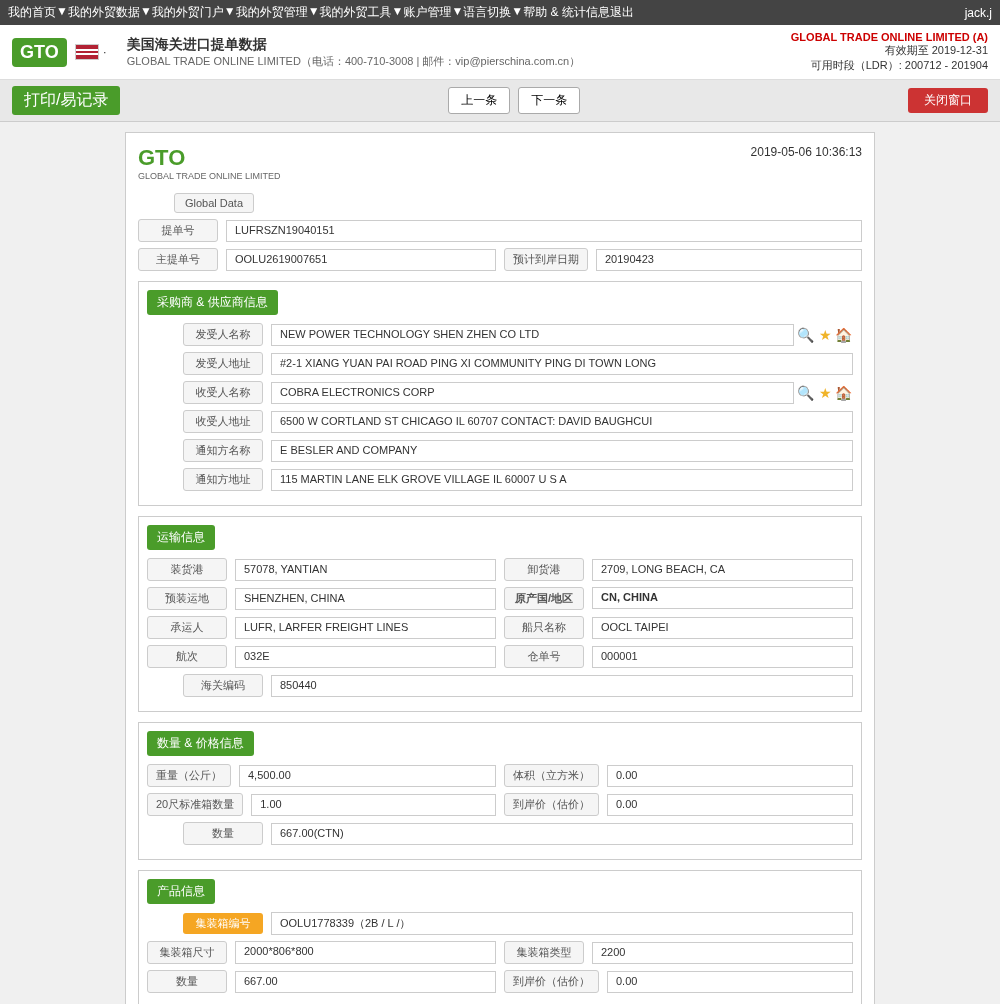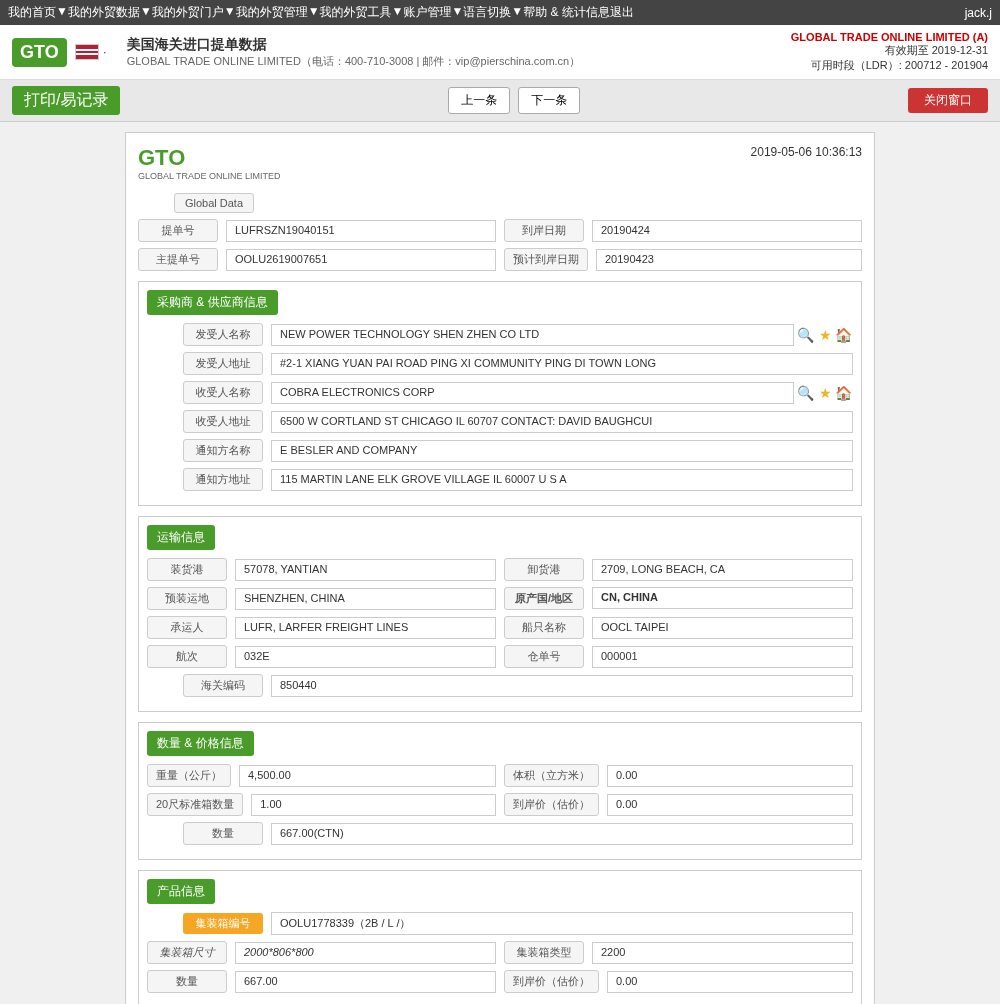--- a/index.html
+++ b/index.html
@@ -125,24 +125,20 @@
 
     <div class="info-row">
       <span class="field-label">Global Data</span>
     </div>
 
     <div style="display:flex;gap:8px;margin-bottom:6px;">
       <div style="display:flex;align-items:center;flex:1;">
         <span class="field-label">提单号</span>
         <span class="field-value">LUFRSZN19040151</span>
       </div>
-      <div style="display:flex;align-items:center;flex:1;">
-        <span class="field-label">到岸日期</span>
-        <span class="field-value">20190424</span>
-      </div>
     </div>
 
     <div style="display:flex;gap:8px;margin-bottom:10px;">
       <div style="display:flex;align-items:center;flex:1;">
         <span class="field-label">主提单号</span>
         <span class="field-value">OOLU2619007651</span>
       </div>
       <div style="display:flex;align-items:center;flex:1;">
         <span class="field-label">预计到岸日期</span>
         <span class="field-value">20190423</span>
@@ -280,21 +276,21 @@
 
     <div class="section-block">
       <div class="section-header">产品信息</div>
 
       <div class="info-row">
         <span class="field-label orange-label">集装箱编号</span>
         <span class="field-value">OOLU1778339（2B / L /）</span>
       </div>
 
       <div style="display:flex;gap:8px;margin-bottom:6px;">
-        <div style="display:flex;align-items:center;flex:1;font-style:italic;">
+        <div style="display:flex;flex:1;">
           <span class="field-label">集装箱尺寸</span>
           <span class="field-value">2000*806*800</span>
         </div>
         <div style="display:flex;align-items:center;flex:1;">
           <span class="field-label">集装箱类型</span>
           <span class="field-value">2200</span>
         </div>
       </div>
 
       <div style="display:flex;gap:8px;margin-bottom:6px;">

